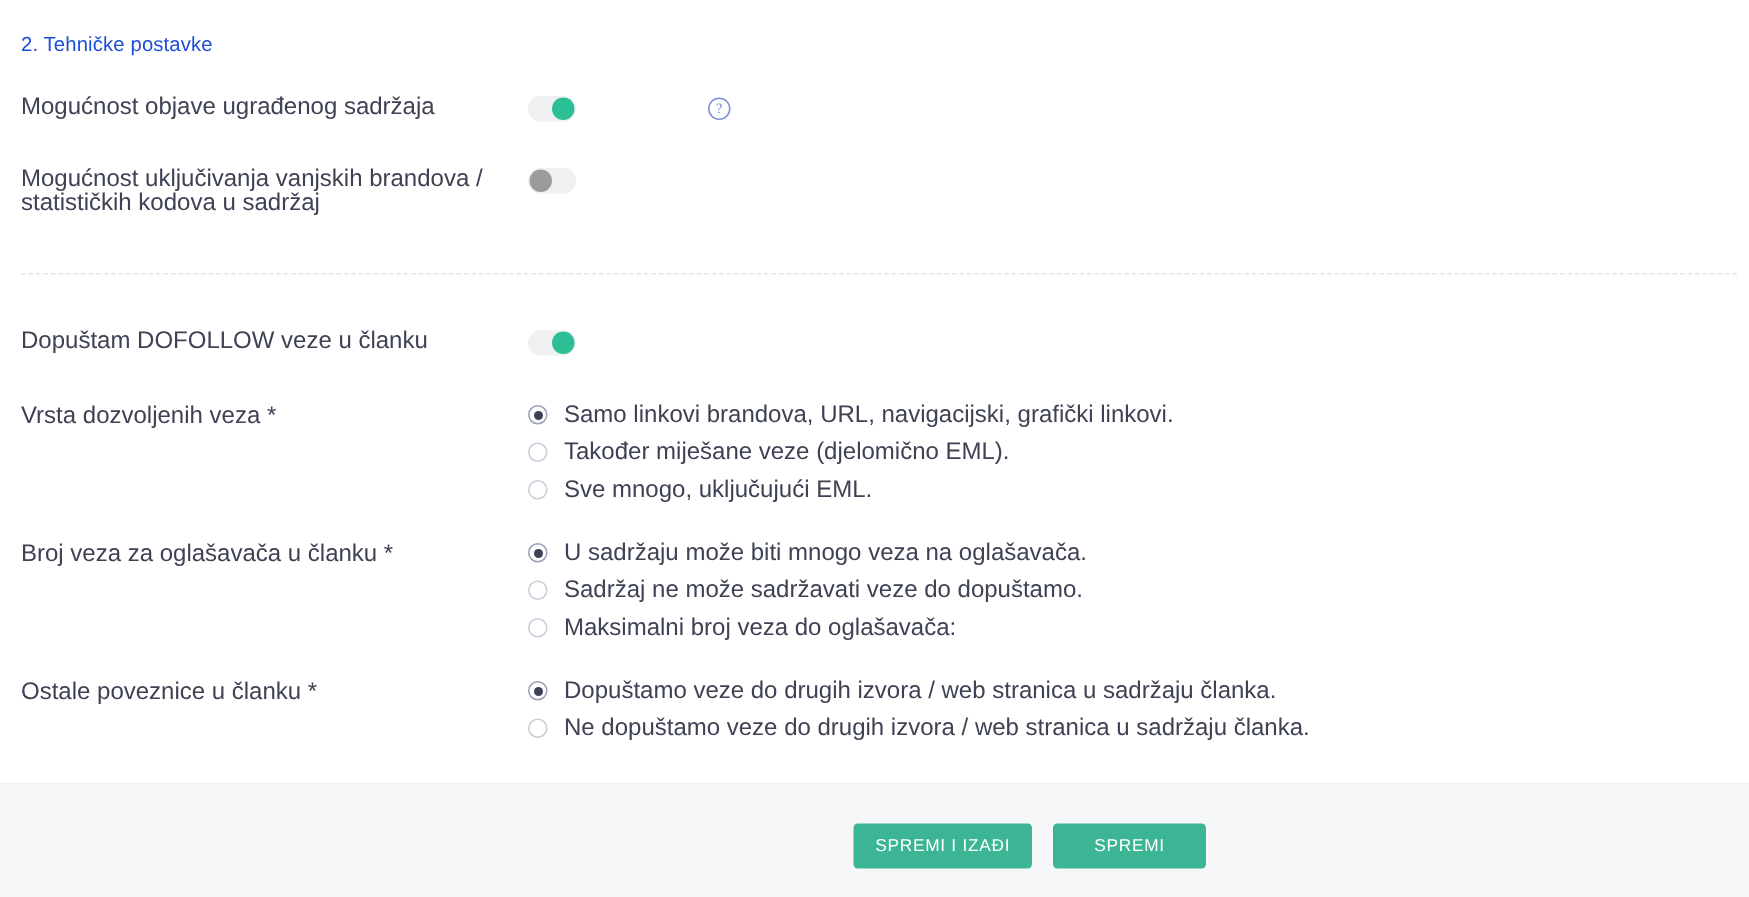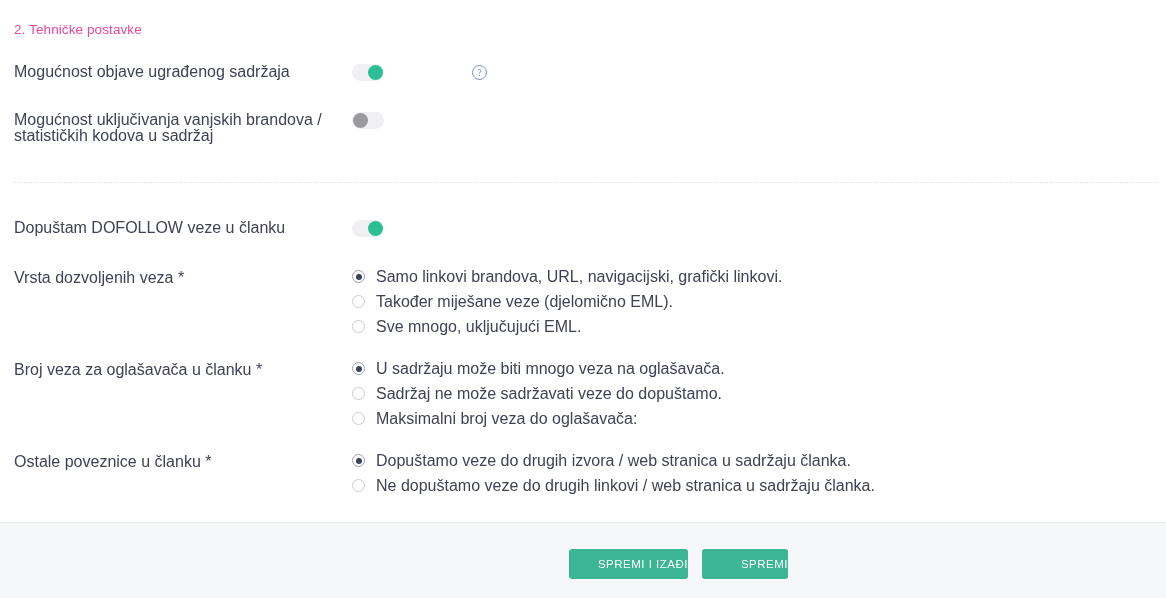--- a/index.html
+++ b/index.html
@@ -22,21 +22,21 @@
     height: 522px;
     background: #ffffff;
     box-sizing: border-box;
   }
 
   .section-title {
     position: absolute;
     left: 14px;
     top: 22px;
     font-size: 13.5px;
-    color: #ec4899;
+    color: #1d4ed8;
     letter-spacing: 0.1px;
   }
 
   
   .row {
     position: absolute;
     left: 0;
     right: 0;
   }
   .row-label {
@@ -163,22 +163,22 @@
     color: #ffffff;
     font-size: 11.5px;
     letter-spacing: 0.5px;
     text-align: center;
     border: none;
     border-radius: 3px;
     padding: 0;
     font-family: "Liberation Sans", sans-serif;
     cursor: pointer;
   }
-  .btn-primary { left: 569px; width: 119px; text-align: right; }
-  .btn-secondary { left: 702px; width: 86px; text-align: right; }
+  .btn-primary { left: 569px; width: 119px; }
+  .btn-secondary { left: 702px; width: 102px; }
 </style>
 </head>
 <body>
 
 <div class="form-area">
 
   <div class="section-title">2. Tehničke postavke</div>
 
   <div class="row" style="top:64px;">
     <div class="row-label">Mogućnost objave ugrađenog sadržaja</div>
@@ -242,21 +242,21 @@
 
   <div class="row" style="top:454px;">
     <div class="row-label">Ostale poveznice u članku *</div>
     <div class="ctl" style="top:-6px;">
       <div class="radio-opt">
         <span class="radio checked"></span>
         <span class="radio-label">Dopuštamo veze do drugih izvora / web stranica u sadržaju članka.</span>
       </div>
       <div class="radio-opt">
         <span class="radio"></span>
-        <span class="radio-label">Ne dopuštamo veze do drugih linkovi / web stranica u sadržaju članka.</span>
+        <span class="radio-label">Ne dopuštamo veze do drugih izvora / web stranica u sadržaju članka.</span>
       </div>
     </div>
   </div>
 
 </div>
 
 <div class="footer">
   <button class="btn btn-primary">SPREMI I IZAĐI</button>
   <button class="btn btn-secondary">SPREMI</button>
 </div>

